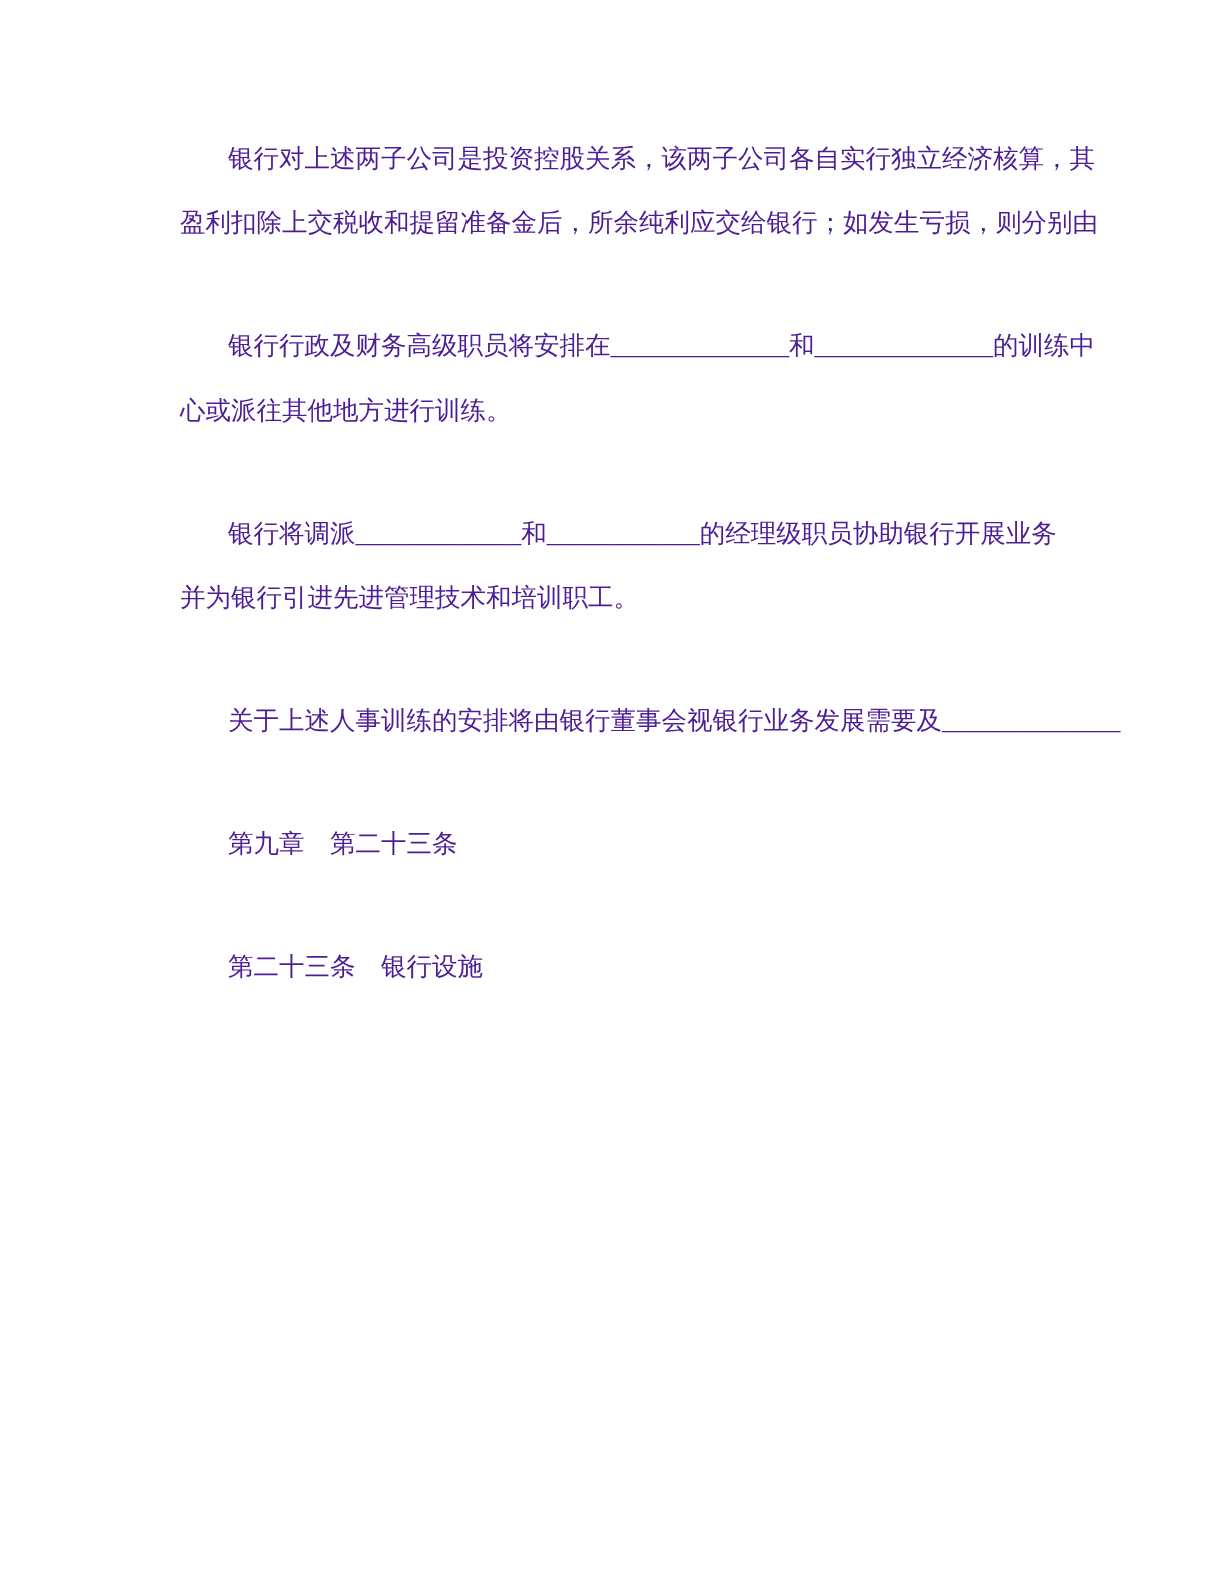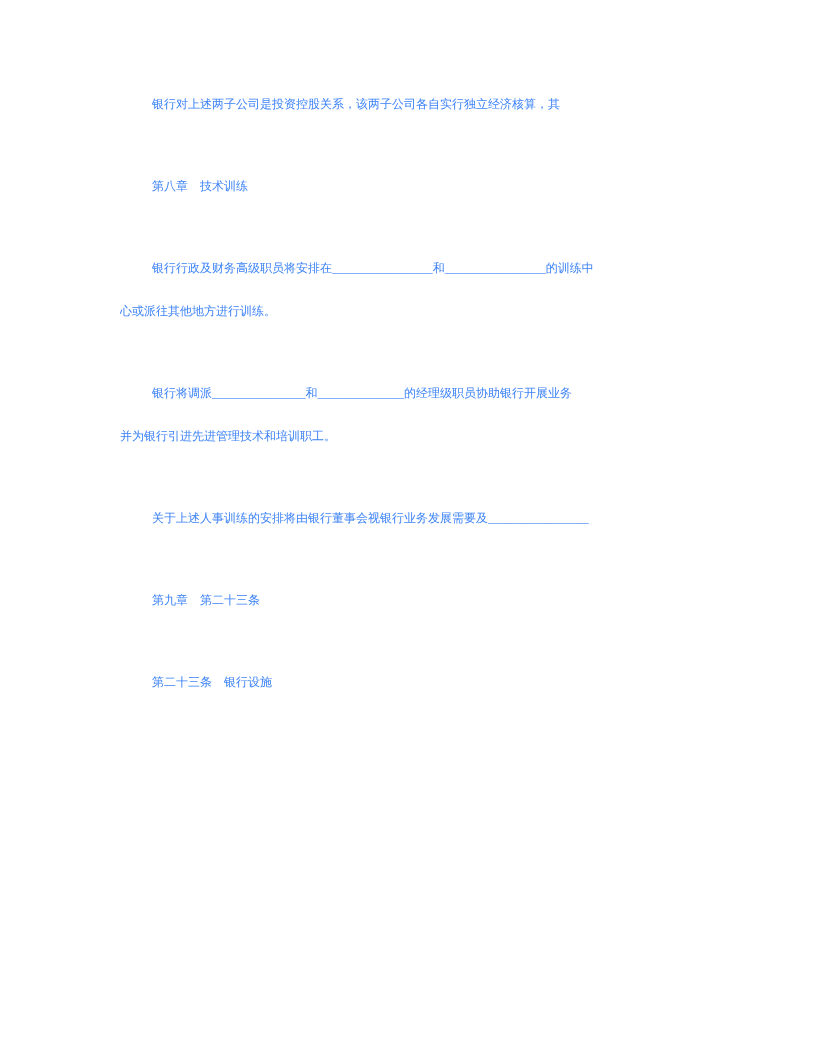--- a/index.html
+++ b/index.html
@@ -12,23 +12,23 @@
     width: 816px;
     height: 1056px;
     background: #ffffff;
     overflow: hidden;
   }
   .doc {
     position: absolute;
     left: 120px;
     top: 84px;
     width: 576px;
-    font-family: Liberation Mono, monospace;
-    font-size: 12px;
-    color: #3b82f6;
+    font-family: Liberation Serif, serif;
+    font-size: 17px;
+    color: #4c1d95;
   }
   .block {
     margin: 0 0 39px 0;
   }
   .line {
     height: 43px;
     line-height: 43px;
     white-space: pre;
     overflow: visible;
   }
@@ -37,23 +37,21 @@
     text-indent: 32px;
   }
 </style>
 </head>
 <body>
 
 <div class="page">
   <div class="doc" id="doc">
       <div class="block">
         <div class="line">银行对上述两子公司是投资控股关系，该两子公司各自实行独立经济核算，其</div>
-      </div>
-      <div class="block">
-        <div class="line">第八章　技术训练</div>
+        <div class="line">盈利扣除上交税收和提留准备金后，所余纯利应交给银行；如发生亏损，则分别由</div>
       </div>
       <div class="block">
         <div class="line">银行行政及财务高级职员将安排在______________和______________的训练中</div>
         <div class="line">心或派往其他地方进行训练。</div>
       </div>
       <div class="block">
         <div class="line">银行将调派_____________和____________的经理级职员协助银行开展业务</div>
         <div class="line">并为银行引进先进管理技术和培训职工。</div>
       </div>
       <div class="block">

